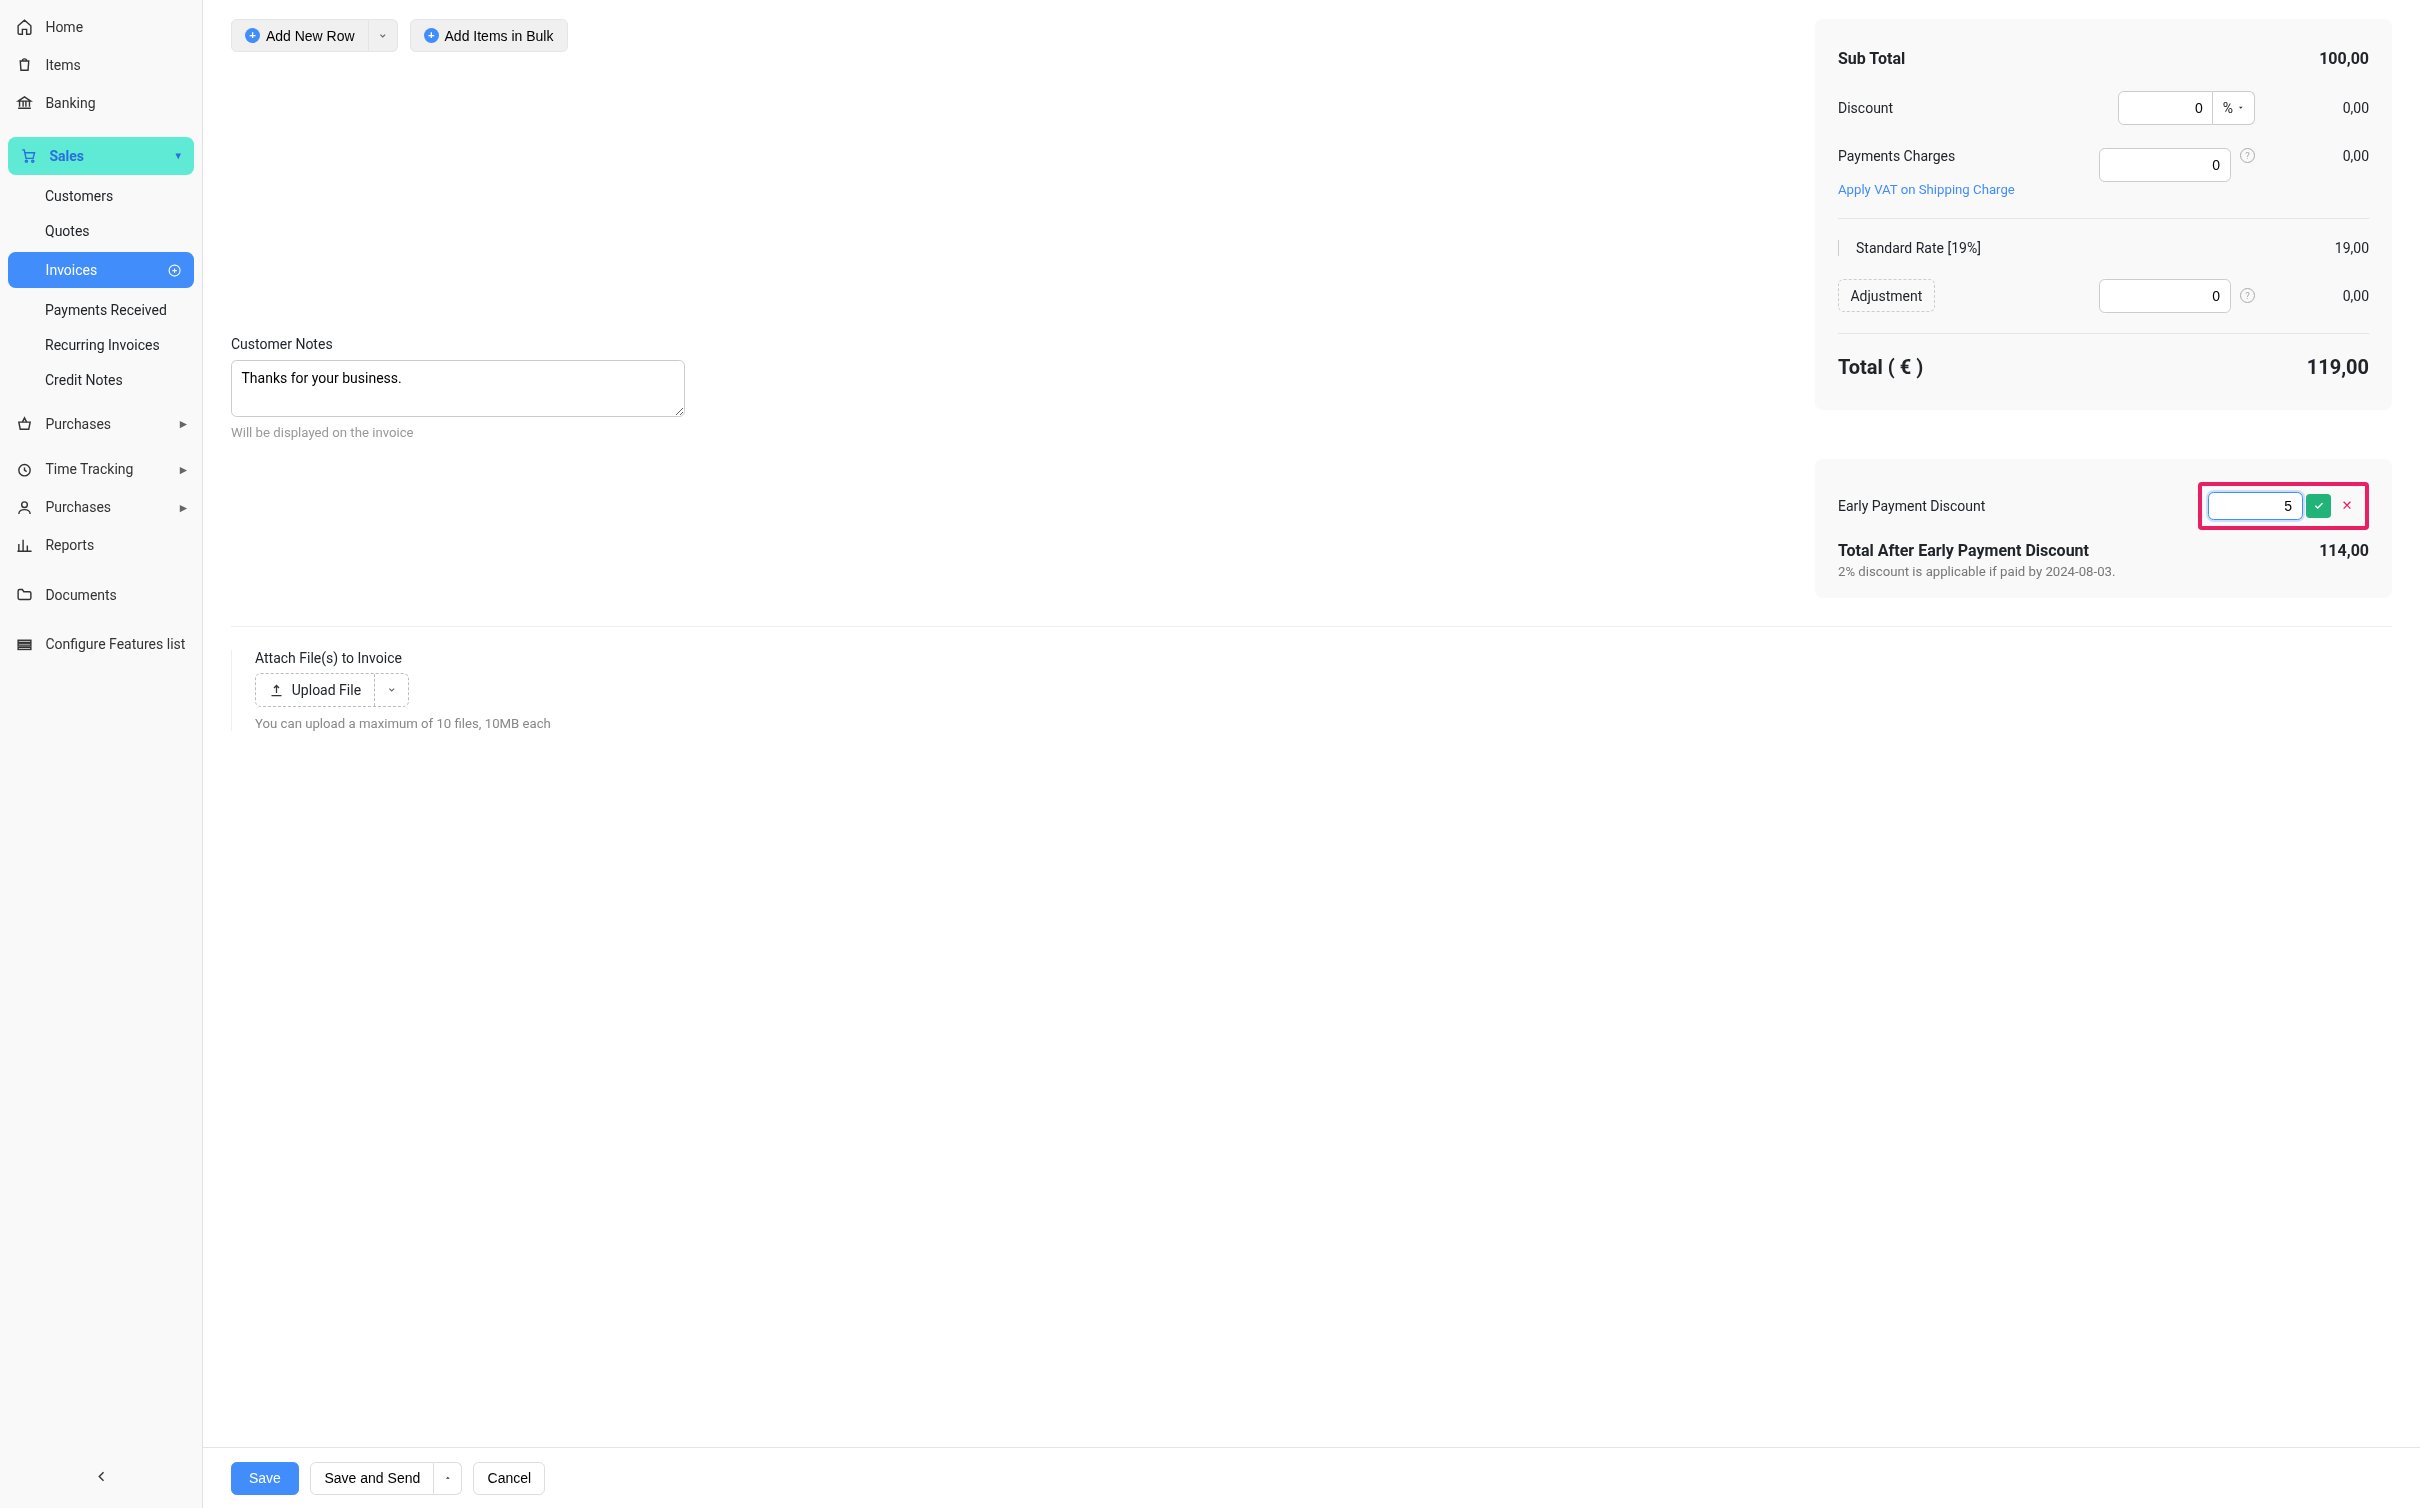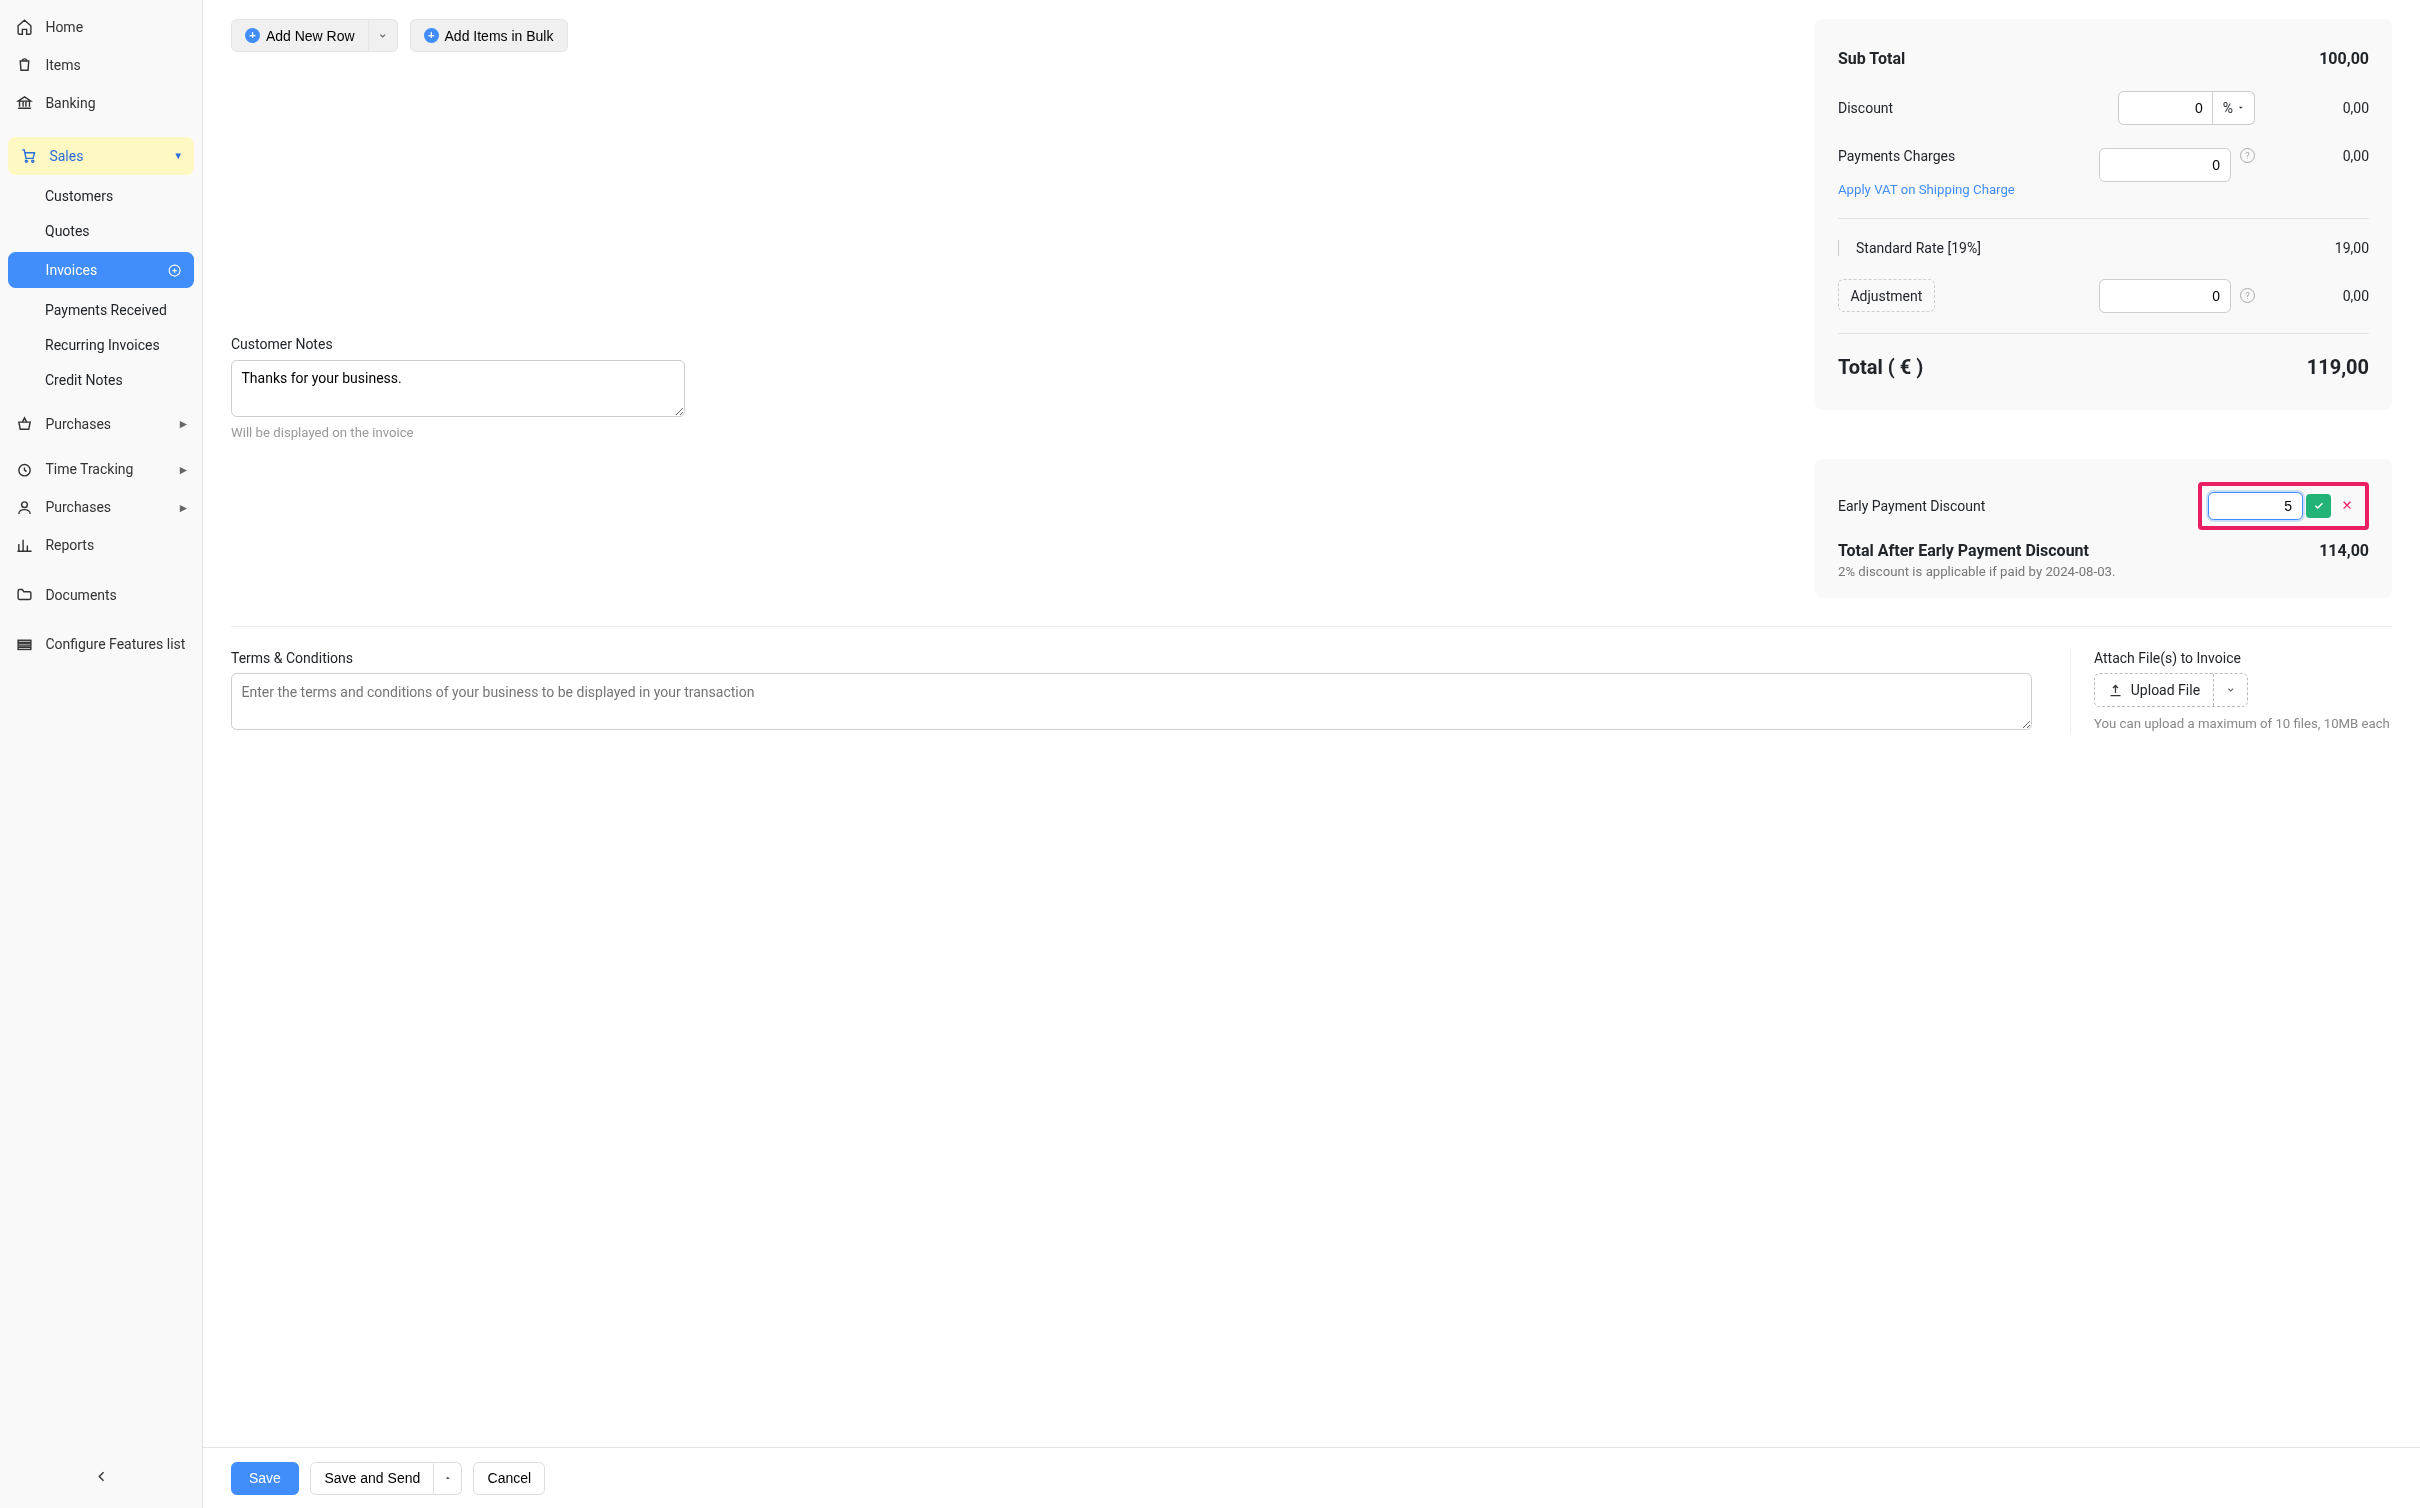--- a/index.html
+++ b/index.html
@@ -5,21 +5,21 @@
 * { box-sizing: border-box; margin: 0; padding: 0; }
 body { font-family: -apple-system, BlinkMacSystemFont, "Segoe UI", Roboto, Helvetica, Arial, sans-serif; color: #212529; background: #fff; font-size: 14px; }
 .app { display: flex; height: 100vh; width: 100vw; }
 .sidebar { width: 203px; background: #f9f9f9; border-right: 0.9px solid #e0e0e0; position: relative; overflow-y: auto; }
 .sidebar::-webkit-scrollbar { width: 7.6px; }
 .sidebar::-webkit-scrollbar-thumb { background: #ccc; border-radius: 3.8px; }
 .nav-item { display: flex; align-items: center; padding: 9.5px 15px; cursor: pointer; color: #333; gap: 11.4px; position: relative; }
 .nav-item .icon { width: 19px; height: 19px; display: inline-flex; align-items: center; justify-content: center; }
 .nav-item .label { flex: 1; }
 .nav-item .chevron { font-size: 9.5px; color: #666; }
-.nav-item.expanded { background: #fef9c3; color: #2a6fdb; border-radius: 7.6px; margin: 3.8px 7.6px; padding: 9.5px 11.4px; }
+.nav-item.expanded { background: #5eead4; color: #2a6fdb; border-radius: 7.6px; margin: 3.8px 7.6px; padding: 9.5px 11.4px; font-weight: bold; }
 .nav-item.expanded .chevron { color: #2a6fdb; }
 .sub-items { padding-left: 0; }
 .sub-item { padding: 9.5px 15px 9.5px 45px; cursor: pointer; display: flex; align-items: center; justify-content: space-between; }
 .sub-item.active { background: #408dfb; color: #fff; border-radius: 7.6px; margin: 3.8px 7.6px; padding: 9.5px 11.4px 9.5px 38px; }
 .sub-item.active .plus-badge { color: #fff; }
 .plus-badge { width: 17px; height: 17px; border-radius: 50%; display: inline-flex; align-items: center; justify-content: center; font-size: 11.4px; font-weight: bold; }
 .collapse-btn { position: absolute; bottom: 15px; left: 50%; transform: translateX(-50%); cursor: pointer; padding: 7.6px; }
 
 .main { flex: 1; display: flex; flex-direction: column; overflow: hidden; }
 .main-content { flex: 1; overflow-y: auto; padding: 19px 28px; }
@@ -320,24 +320,20 @@
         </div>
         <div class="totals-row bold" style="padding:7.6px 0 0 0;">
           <div class="label">Total After Early Payment Discount</div>
           <div class="value">114,00</div>
         </div>
         <div class="epd-note">2% discount is applicable if paid by 2024-08-03.</div>
       </div>
       </div>
 
       <div class="terms-section">
-        <div class="terms-left">
-          <label class="form-label">Terms &amp; Conditions</label>
-          <textarea class="terms-textarea" placeholder="Enter the terms and conditions of your business to be displayed in your transaction" style=""></textarea>
-        </div>
         <div class="attach-col">
           <div>Attach File(s) to Invoice</div>
           <div class="upload-group">
             <div class="upload-btn">
               <span>
                   <svg width="15" height="15" viewBox="0 0 24 24" fill="none" stroke="#333" stroke-width="2">
                     <path d="M12 16V4M8 8l4-4 4 4M4 20h16"></path>
                   </svg>
                 </span>
               <span>Upload File</span>

